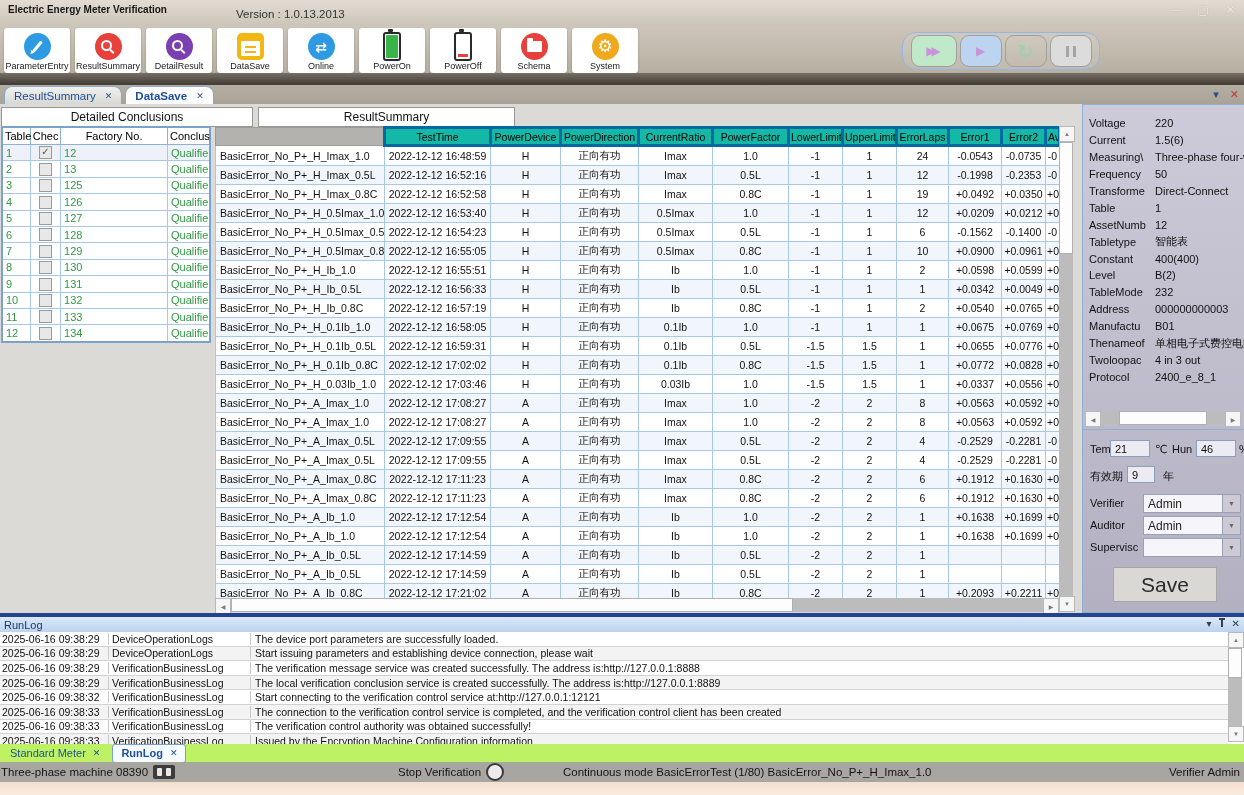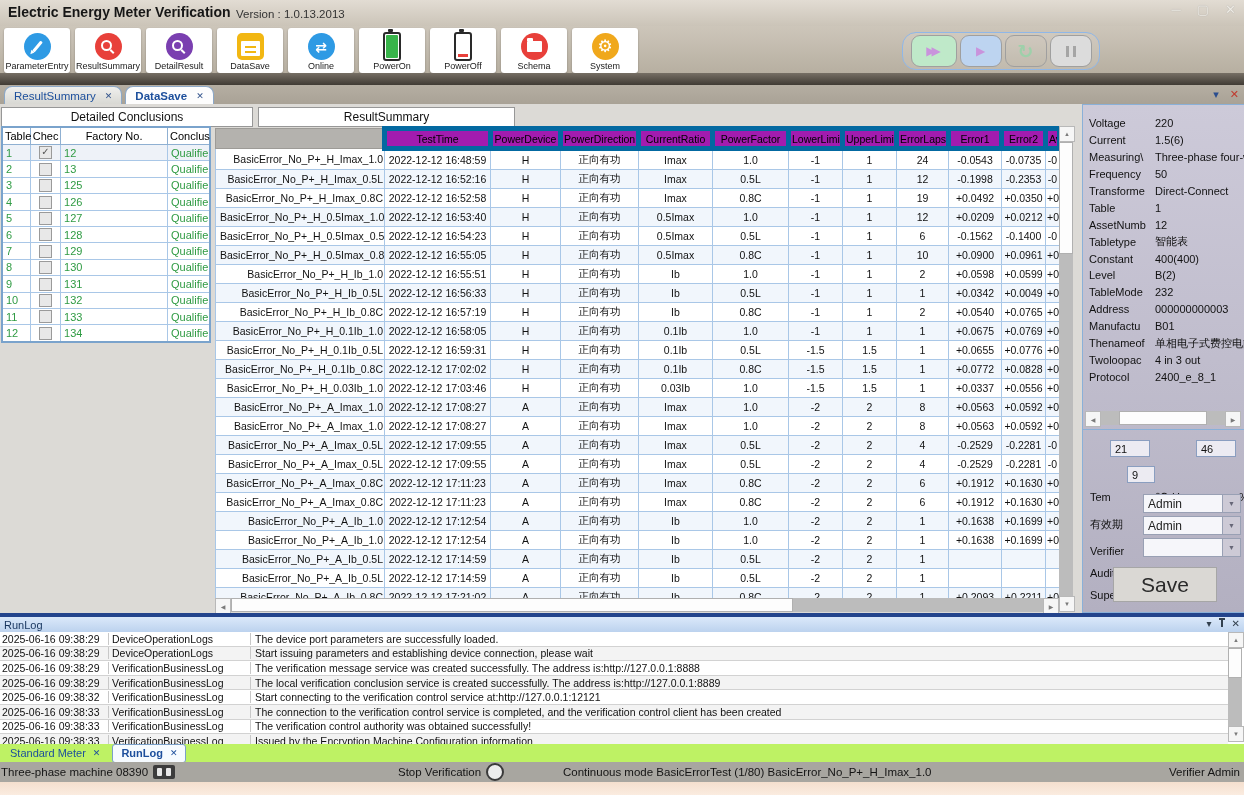--- a/index.html
+++ b/index.html
@@ -1,20 +1,20 @@
 <!DOCTYPE html>
 <html><head>
 <meta charset="utf-8">
 <style>
   html,body{margin:0;padding:0;background:#555;}
   .app{position:relative;width:1244px;height:795px;overflow:hidden;
        font-family:"Liberation Sans","DejaVu Sans",sans-serif;background:#dcdad6;}
   
   .titlebar{position:absolute;top:0;left:0;right:0;height:26px;background:linear-gradient(#e2dcd3,#cbc4b8);}
-  .title{position:absolute;left:8px;top:4px;font-size:14px;font-weight:bold;color:#161616;}
+  .title{position:absolute;left:8px;top:4px;font-size:10px;font-weight:bold;color:#161616;}
   .version{position:absolute;left:236px;top:8px;font-size:11.5px;color:#333;}
   .winctrls{position:absolute;right:8px;top:2px;display:flex;gap:16px;color:#f0ede6;font-size:13px;text-shadow:0 0 1px #999;}
   .winctrls span{cursor:default;}
   
   .toolbar{position:absolute;top:26px;left:0;right:0;height:47px;background:linear-gradient(#cdc6ba,#b7af a1);background:linear-gradient(#cdc6ba,#b7afa1);}
   .tbuttons{position:absolute;left:4px;top:2px;display:flex;gap:5px;}
   .tbtn{width:66px;height:43px;background:#fff;border-radius:3px;display:flex;flex-direction:column;
         align-items:center;justify-content:flex-end;padding-bottom:2px;box-shadow:0 1px 2px rgba(0,0,0,.3);}
   .tbtn .lbl{font-size:9px;color:#1a1a1a;white-space:nowrap;}
   .iconwrap{width:27px;height:27px;border-radius:50%;display:flex;align-items:center;justify-content:center;margin-bottom:1px;}
@@ -60,25 +60,25 @@
   .ptitle.mid{left:258px;width:255px;}
   table{border-collapse:collapse;table-layout:fixed;}
   
   .lefttable{position:absolute;left:1px;top:22px;width:210px;border:2px solid #7aa3cc;background:#fff;}
   .lefttable th{background:#fff;border:1px solid #8fb0d2;font-size:11px;font-weight:normal;color:#000;height:16px;padding:0 2px;}
   .lefttable td{border:1px solid #a9c7e7;font-size:11px;color:#2f9b43;height:15.4px;padding:0 3px;}
   .lefttable tr.sel td{background:#eef2f8;}
   .cb{display:inline-block;width:11px;height:11px;border:1px solid #9a9a9a;background:#e8e8e8;font-size:10px;line-height:10px;color:#555;text-align:center;vertical-align:middle;}
   
   .maintable{position:absolute;left:215px;top:22px;width:844px;}
-  .maintable th{background:#a21caf;border:5px solid #0369a1;font-size:10.5px;font-weight:normal;color:#000;height:15px;padding:0 1px;overflow:hidden;white-space:nowrap;}
+  .maintable th{background:#14b8a6;border:3px solid #0369a1;font-size:10.5px;font-weight:normal;color:#000;height:15px;padding:0 1px;overflow:hidden;white-space:nowrap;}
   .maintable th.corner{background:#b4b2ae;border:1px solid #9d9b97;}
   .maintable td{border:1px solid #a9c7e7;background:#fff;font-size:10.5px;color:#111;height:18px;text-align:center;padding:0 1px;overflow:hidden;white-space:nowrap;}
   .maintable tr:nth-child(even) td{background:#f1f6fc;}
-  .maintable td:first-child{text-align:right;padding-left:4px;}
+  .maintable td:first-child{text-align:left;padding-left:4px;}
   
   .sb{position:absolute;background:#bcbcbc;display:flex;}
   .sb .btn{background:#f6f6f6;border:1px solid #b8b8b8;color:#7a7a7a;display:flex;align-items:center;justify-content:center;font-size:6px;}
   .sb .thumb{background:#fdfdfd;border:1px solid #b0b0b0;}
   .sb .track{background:#bcbcbc;flex:1;}
   .vsb{flex-direction:column;width:14px;}
   .vsb .btn{height:14px;width:14px;}
   .hsb{flex-direction:row;height:14px;}
   .hsb .btn{width:14px;height:14px;}
   .mt-vsb{left:1059px;top:22px;height:486px;}
@@ -88,21 +88,21 @@
   .mt-hsb .thumb{width:560px;}
   
   .rightpanel{position:absolute;left:1082px;top:0;width:162px;height:509px;background:linear-gradient(#cdcad9,#b3b0c1);border:1px solid #8ab0d8;border-right:none;box-sizing:border-box;}
   .prow{display:flex;height:16.9px;align-items:center;font-size:11px;color:#111;}
   .prow .pl{width:66px;padding-left:6px;white-space:nowrap;overflow:hidden;flex:none;}
   .prow .pv{flex:1;white-space:nowrap;overflow:hidden;}
   .params{position:absolute;top:10px;left:0;right:0;}
   .rp-hsb{left:2px;top:306px;width:156px;}
   .rp-hsb .thumb{width:86px;}
   .rp-div{position:absolute;left:0;right:0;top:324px;border-top:1px solid #8ab0d8;}
-  .flabel{position:absolute;font-size:11px;color:#111;white-space:nowrap;margin-top:48px;}
+  .flabel{position:absolute;font-size:11px;color:#111;white-space:nowrap;}
   .inp{position:absolute;height:17px;background:#ecebf2;border:1px solid #8a9ec0;font-size:11px;color:#111;display:flex;align-items:center;padding-left:4px;box-sizing:border-box;}
   .ddrop{position:absolute;height:19px;display:flex;}
   .ddrop .field{flex:1;background:#f6f6fa;border:1px solid #99a0b4;font-size:12px;color:#222;display:flex;align-items:center;padding-left:4px;}
   .ddrop .dbtn{width:17px;background:#cdcad6;border:1px solid #99a0b4;margin-left:-1px;display:flex;align-items:center;justify-content:center;font-size:7px;color:#667;}
   .savebtn{position:absolute;left:30px;top:462px;width:102px;height:33px;background:#dad8d4;border:1px solid #a6a6a6;
            font-size:21px;color:#2a2a2a;display:flex;align-items:center;justify-content:center;}
   
   .splitter{position:absolute;top:613px;left:0;right:0;height:4px;background:#23448c;}
   .runlog{position:absolute;top:617px;left:0;right:0;height:127px;background:#fff;}
   .rl-head{position:absolute;top:0;left:0;right:0;height:15px;background:linear-gradient(#dbe9fa,#bcd2ee);

